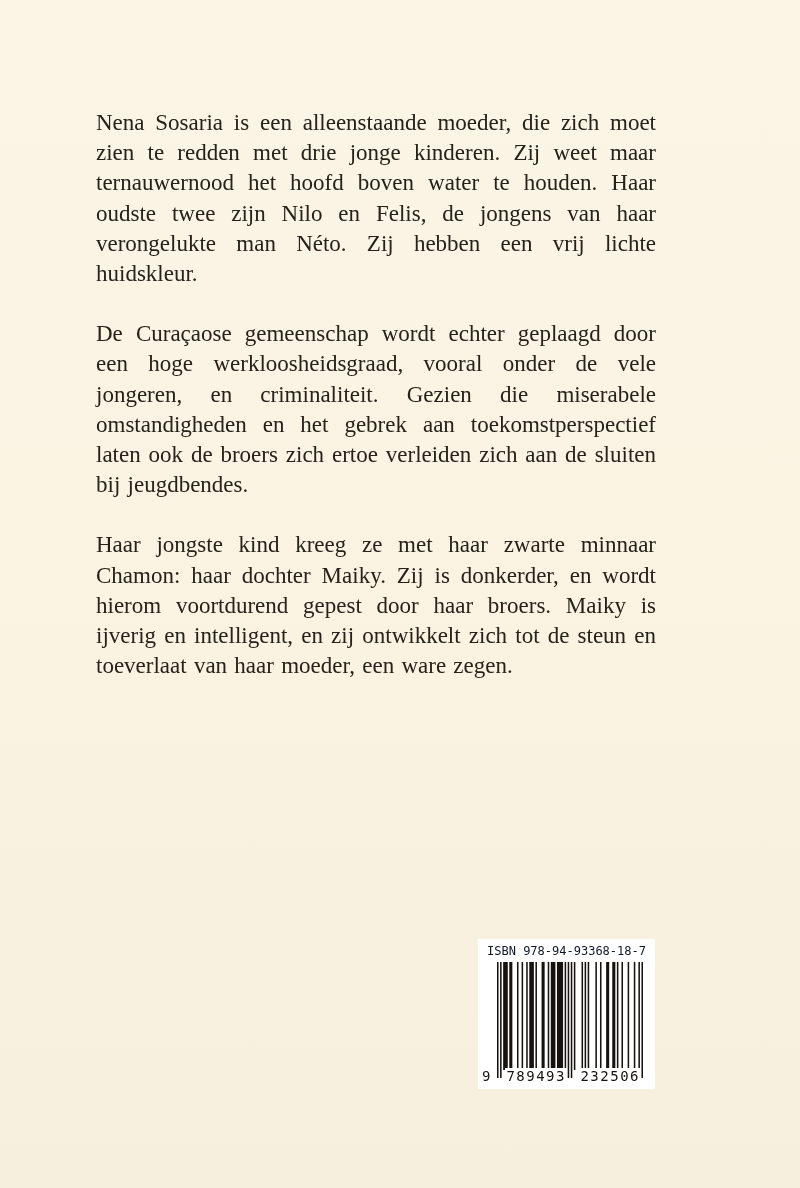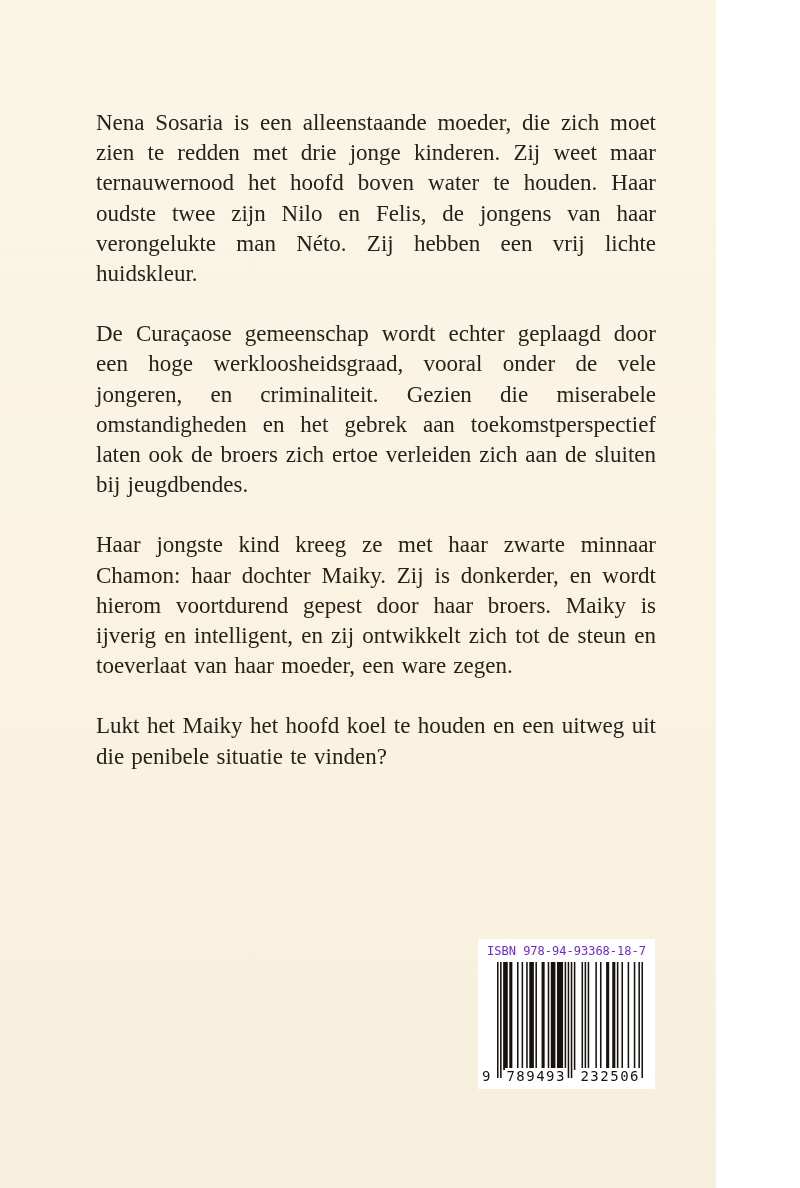--- a/index.html
+++ b/index.html
@@ -1,21 +1,21 @@
 <!DOCTYPE html>
 <html lang="nl"><head>
 <meta charset="utf-8">
 <style>
   html, body {
     margin: 0;
     padding: 0;
   }
   .cover {
     position: relative;
-    width: 716px;
+    width: 800px;
     height: 1188px;
     background: linear-gradient(180deg, #fbf5e6 0%, #faf3e2 55%, #f7efdd 100%);
     overflow: hidden;
     font-family: "Liberation Serif", "DejaVu Serif", serif;
   }
   .blurb {
     position: absolute;
     left: 96px;
     top: 108px;
     width: 560px;
@@ -62,21 +62,21 @@
   }
   .isbn-label {
     position: absolute;
     top: 5px;
     left: 0;
     width: 100%;
     text-align: center;
     font-family: "DejaVu Sans Mono", "Liberation Mono", monospace;
     font-size: 12px;
     letter-spacing: 0px;
-    color: #6d28d9;
+    color: #0f172a;
     white-space: nowrap;
   }
   .barcode-svg {
     position: absolute;
     left: 19px;
     top: 23px;
     display: block;
   }
   .barcode-digits {
     position: absolute;
@@ -98,21 +98,20 @@
 </style>
 </head>
 <body>
 
 <div class="cover">
 
   <div class="blurb">
     <p>Nena Sosaria is een alleenstaande moeder, die zich moet zien te redden met drie jonge kinderen. Zij weet maar ternauwernood het hoofd boven water te houden. Haar oudste twee zijn Nilo en Felis, de jongens van haar verongelukte man Néto. Zij hebben een vrij lichte huidskleur.</p>
     <p>De Curaçaose gemeenschap wordt echter geplaagd door een hoge werkloosheidsgraad, vooral onder de vele jongeren, en criminaliteit. Gezien die miserabele omstandigheden en het gebrek aan toekomstperspectief laten ook de broers zich ertoe verleiden zich aan de sluiten bij jeugdbendes.</p>
     <p>Haar jongste kind kreeg ze met haar zwarte minnaar Chamon: haar dochter Maiky. Zij is donkerder, en wordt hierom voortdurend gepest door haar broers. Maiky is ijverig en intelligent, en zij ontwikkelt zich tot de steun en toeverlaat van haar moeder, een ware zegen.</p>
-    <p>Lukt het Maiky het hoofd koel te houden en een uitweg uit die penibele situatie te vinden?</p>
   </div>
 
 
   <div class="barcode-panel">
     <div class="isbn-label">ISBN 978-94-93368-18-7</div>
     <svg id="barcode-svg" class="barcode-svg" width="146" height="116" viewBox="0 0 146 116">
         <rect x="0.00" y="0" width="1.54" height="116" fill="#16130f"></rect>
         <rect x="3.07" y="0" width="1.54" height="116" fill="#16130f"></rect>
         <rect x="6.15" y="0" width="4.61" height="108" fill="#16130f"></rect>
         <rect x="12.29" y="0" width="3.07" height="108" fill="#16130f"></rect>

